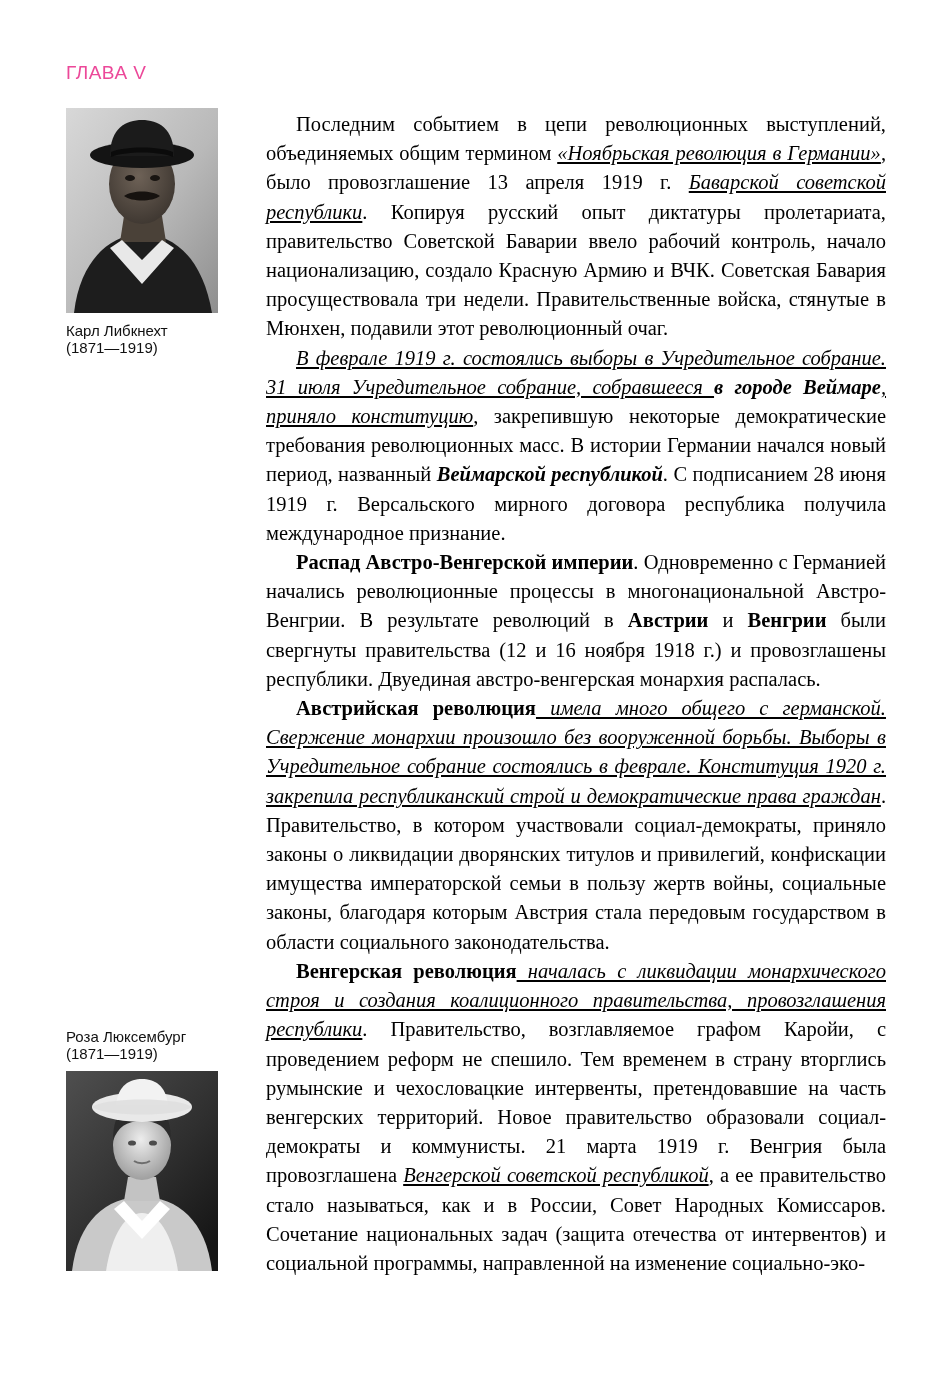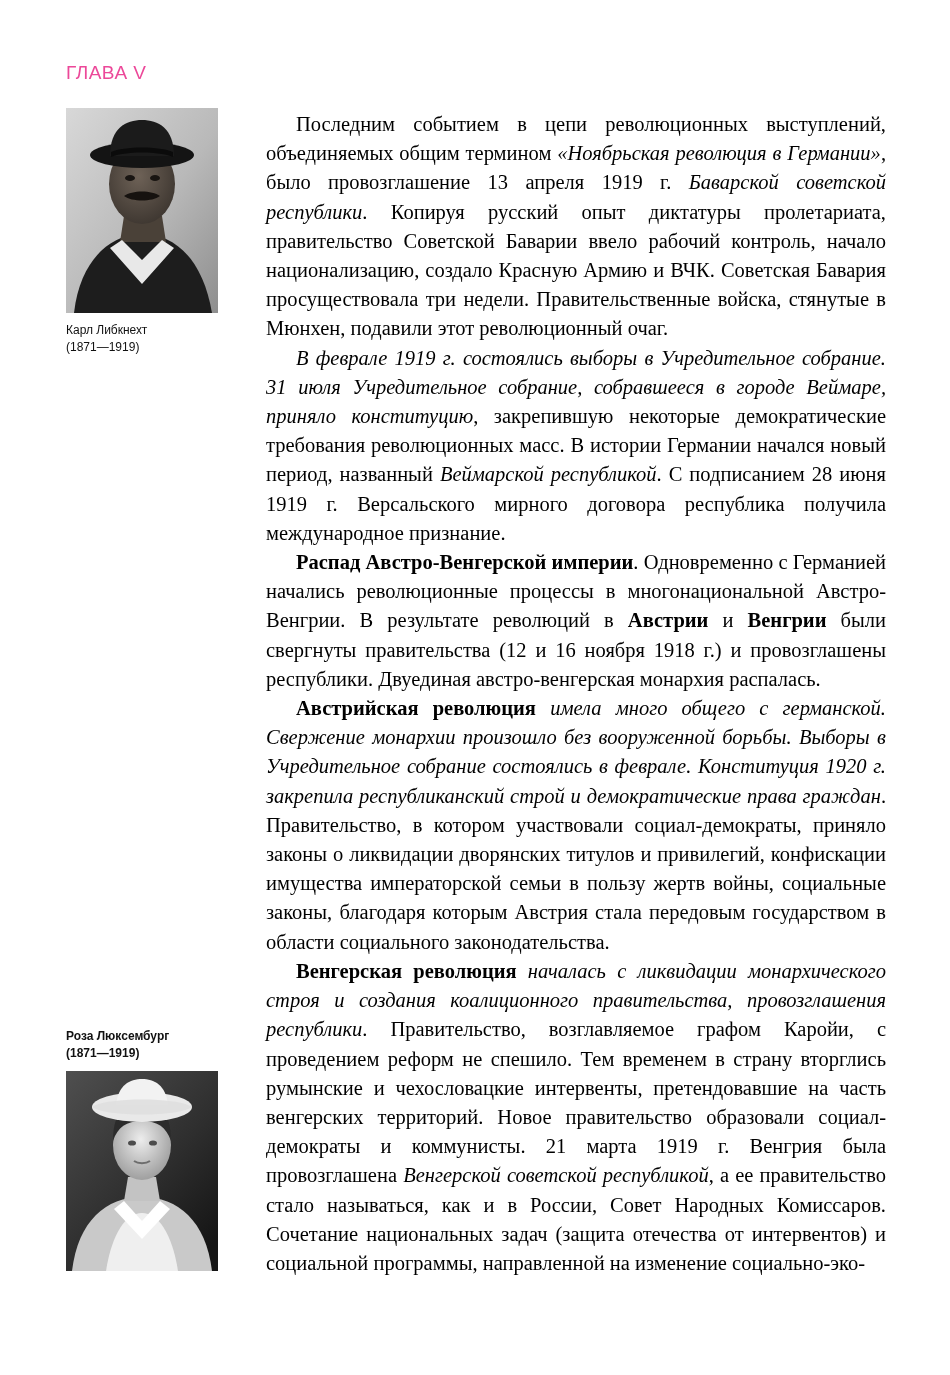--- a/index.html
+++ b/index.html
@@ -38,50 +38,50 @@
   }
   .portrait {
     width: 152px;
     position: relative;
     background: #cfcfcf;
     overflow: hidden;
   }
   .portrait svg { display: block; }
   .caption {
     font-family: "Liberation Sans", sans-serif;
-    font-size: 12px;
+    font-size: 15px;
     line-height: 17px;
     color: #111;
     margin-top: 9px;
   }
   .caption .line2 { display: block; }
 
   .fig-liebknecht { position: absolute; left: 0; top: 0; }
   .fig-luxemburg  { position: absolute; left: 0; top: 920px; }
-  .fig-luxemburg .caption { margin-top: 0; margin-bottom: 9px; font-weight: bold; }
+  .fig-luxemburg .caption { margin-top: 0; margin-bottom: 9px; }
 
   
   .main-col {
     position: absolute;
     left: 266px;
     top: 110px;
     width: 620px;
     font-size: 20.5px;
     line-height: 29.2px;
     text-align: justify;
     text-justify: inter-word;
     hyphens: manual;
   }
   .main-col p {
     margin: 0;
     text-indent: 30px;
   }
-  .i  { font-style: italic; }
+  .i  { font-style: italic; text-decoration: underline; }
   .b  { font-weight: bold; }
-  .bi { font-weight: normal; font-style: italic; }
+  .bi { font-weight: bold; font-style: italic; }
 
   
   .footer {
     position: absolute;
     left: 66px;
     right: 66px;
     bottom: 48px;
     height: 20px;
     display: flex;
     align-items: center;

